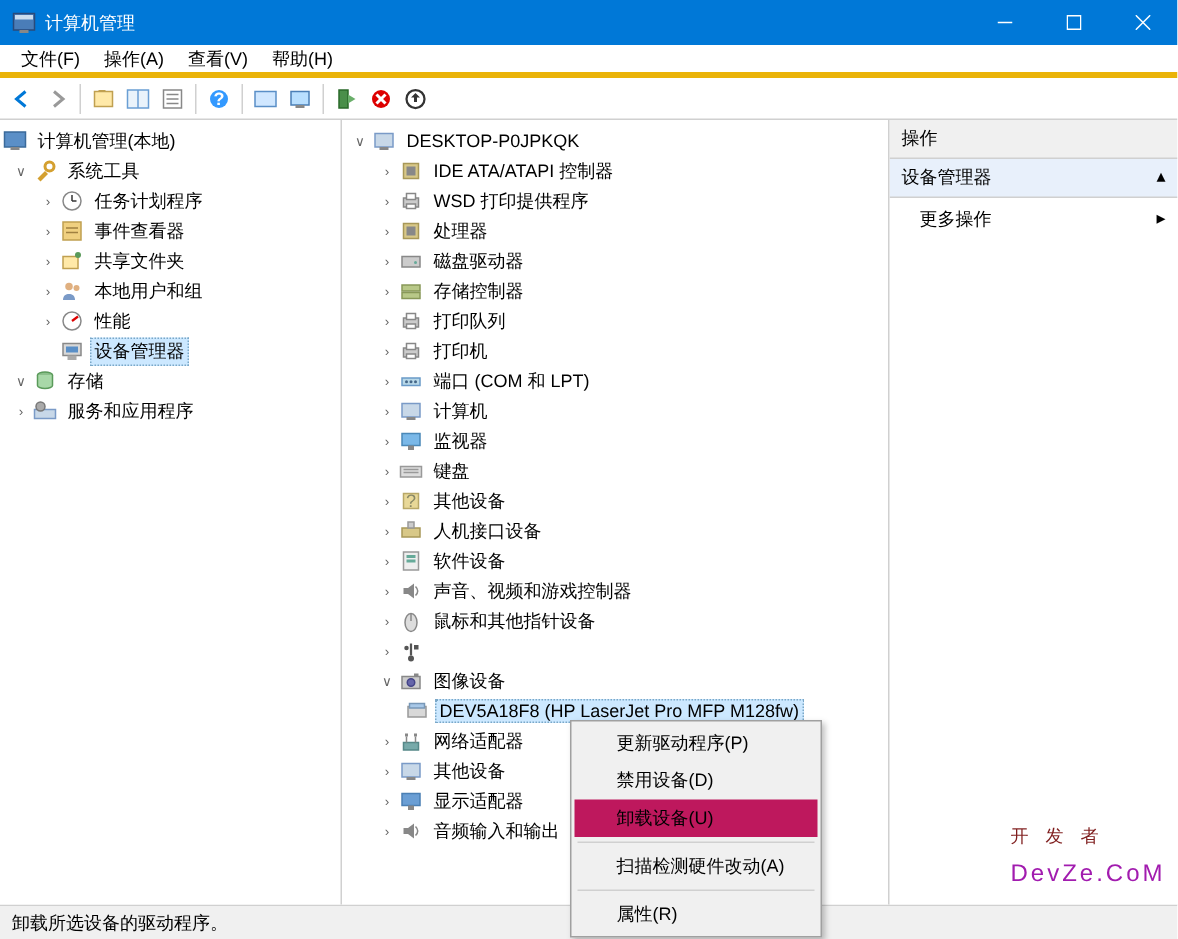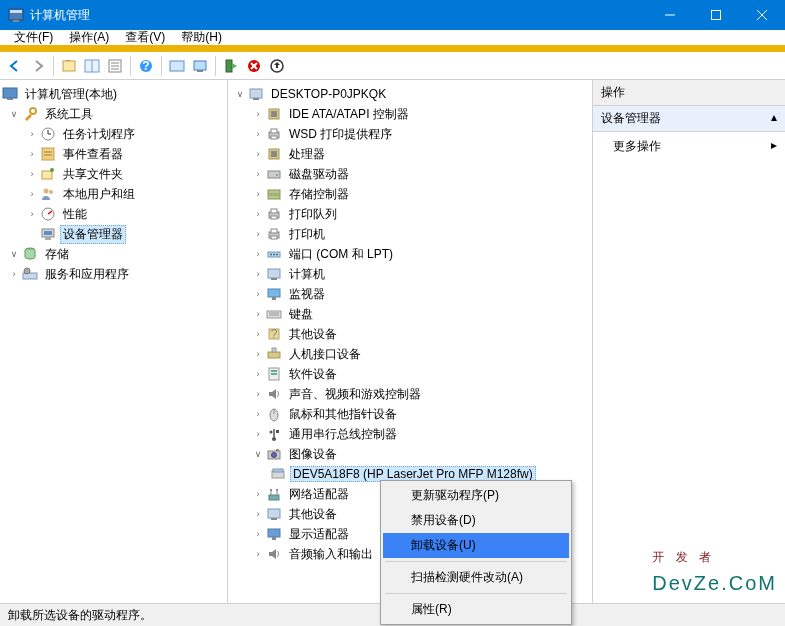--- a/index.html
+++ b/index.html
@@ -2,46 +2,46 @@
 <html><head>
 <meta charset="utf-8">
 <style>
 *{box-sizing:border-box;margin:0;padding:0;font-family:"Microsoft YaHei",Tahoma,sans-serif;font-size:12px;user-select:none}
 body{width:785px;height:626px;overflow:hidden;background:#fff;position:relative}
 .titlebar{height:30px;background:#0078d7;color:#fff;display:flex;align-items:center}
 .titlebar .icon{width:16px;height:16px;margin:0 6px 0 8px}
 .titlebar .title{flex:1;font-size:12px}
 .win-btn{width:46px;height:30px;display:flex;align-items:center;justify-content:center;color:#fff}
 .win-btn.close{background:transparent}
-.menubar{height:22px;background:#fff;border-bottom:7px solid #eab308;display:flex;align-items:center;padding-left:6px}
+.menubar{height:22px;background:#fff;border-bottom:4px solid #eab308;display:flex;align-items:center;padding-left:6px}
 .menubar span{padding:2px 8px}
 .toolbar{height:28px;background:#fff;border-bottom:1px solid #d0d0d0;display:flex;align-items:center;padding-left:4px;gap:1px}
 .tbtn{width:22px;height:22px;display:flex;align-items:center;justify-content:center;border:1px solid transparent}
 .tsep{width:1px;height:20px;background:#d0d0d0;margin:0 3px}
 .content{height:524px;display:flex;border-bottom:1px solid #d0d0d0}
 .pane-left{width:228px;border-right:1px solid #d0d0d0;overflow:hidden;background:#fff}
 .pane-mid{flex:1;border-right:1px solid #d0d0d0;overflow:hidden;background:#fff;position:relative}
 .pane-right{width:192px;background:#fff}
 .tree{padding:4px 0}
 .node{display:flex;align-items:center;height:20px;white-space:nowrap}
 .node .tw{width:12px;height:12px;display:flex;align-items:center;justify-content:center;margin-right:2px;color:#666;font-size:9px}
 .node .ico{width:16px;height:16px;margin-right:4px;flex-shrink:0}
 .node .lbl{padding:1px 3px}
 .node.sel .lbl{background:#cce8ff;border:1px dotted #7aa7c7;padding:0 2px}
 .pane-right .header{background:#f0f0f0;border-bottom:1px solid #d0d0d0;padding:4px 8px;font-weight:normal}
 .pane-right .sub{background:#e8f0fb;border-bottom:1px solid #d0d0d0;padding:4px 8px;display:flex;justify-content:space-between}
 .pane-right .item{padding:6px 8px 6px 20px;display:flex;justify-content:space-between}
 .status{height:22px;background:#f0f0f0;padding:3px 8px;font-size:12px}
-.ctx{position:absolute;left:380px;top:480px;width:192px;background:#f0f0f0;border:1px solid #a0a0a0;box-shadow:2px 2px 4px rgba(0,0,0,.25);padding:2px}
+.ctx{position:absolute;left:380px;top:480px;width:168px;background:#f0f0f0;border:1px solid #a0a0a0;box-shadow:2px 2px 4px rgba(0,0,0,.25);padding:2px}
 .ctx .mi{padding:4px 6px 4px 28px;position:relative}
-.ctx .mi.hl{background:#3b82f6}
+.ctx .mi.hl{background:#be185d}
 .ctx .msep{height:1px;background:#d0d0d0;margin:3px 2px}
 .watermark{position:absolute;right:8px;bottom:30px;font-family:Arial,sans-serif;font-size:26px;line-height:26px;letter-spacing:4px;text-align:left;pointer-events:none}
 .watermark .l1{color:#7f1d1d}
-.watermark .l2{color:#0f766e;font-size:20px;letter-spacing:2px}
+.watermark .l2{color:#a21caf;font-size:16px;letter-spacing:2px}
 svg{display:block}
 </style>
 </head>
 <body>
 
 <div class="titlebar">
   <span class="icon">
     <svg width="16" height="16">
         <rect x="1" y="2" width="14" height="11" fill="#4a7db8" stroke="#2a4a7a"></rect>
         <rect x="2" y="3" width="12" height="3" fill="#cde"></rect>
@@ -438,21 +438,20 @@
         <div class="node" style="padding-left: 24px;">
           <span class="tw">›</span>
           <span class="ico">
             <svg width="16" height="16">
               <circle cx="8" cy="13" r="2" fill="#555"></circle>
               <line x1="8" y1="3" x2="8" y2="11" stroke="#555" stroke-width="1.5"></line>
               <circle cx="5" cy="6" r="1.5" fill="#555"></circle>
               <rect x="10" y="4" width="3" height="3" fill="#555"></rect>
             </svg>
           </span>
-          <span class="lbl">通用串行总线控制器</span>
         </div>
         <div class="node" style="padding-left: 24px;">
           <span class="tw">∨</span>
           <span class="ico">
             <svg width="16" height="16">
               <rect x="2" y="5" width="12" height="8" fill="#ccc" stroke="#888"></rect>
               <circle cx="8" cy="9" r="2.5" fill="#66a" stroke="#448"></circle>
               <rect x="10" y="3" width="3" height="2" fill="#888"></rect>
             </svg>
           </span>

